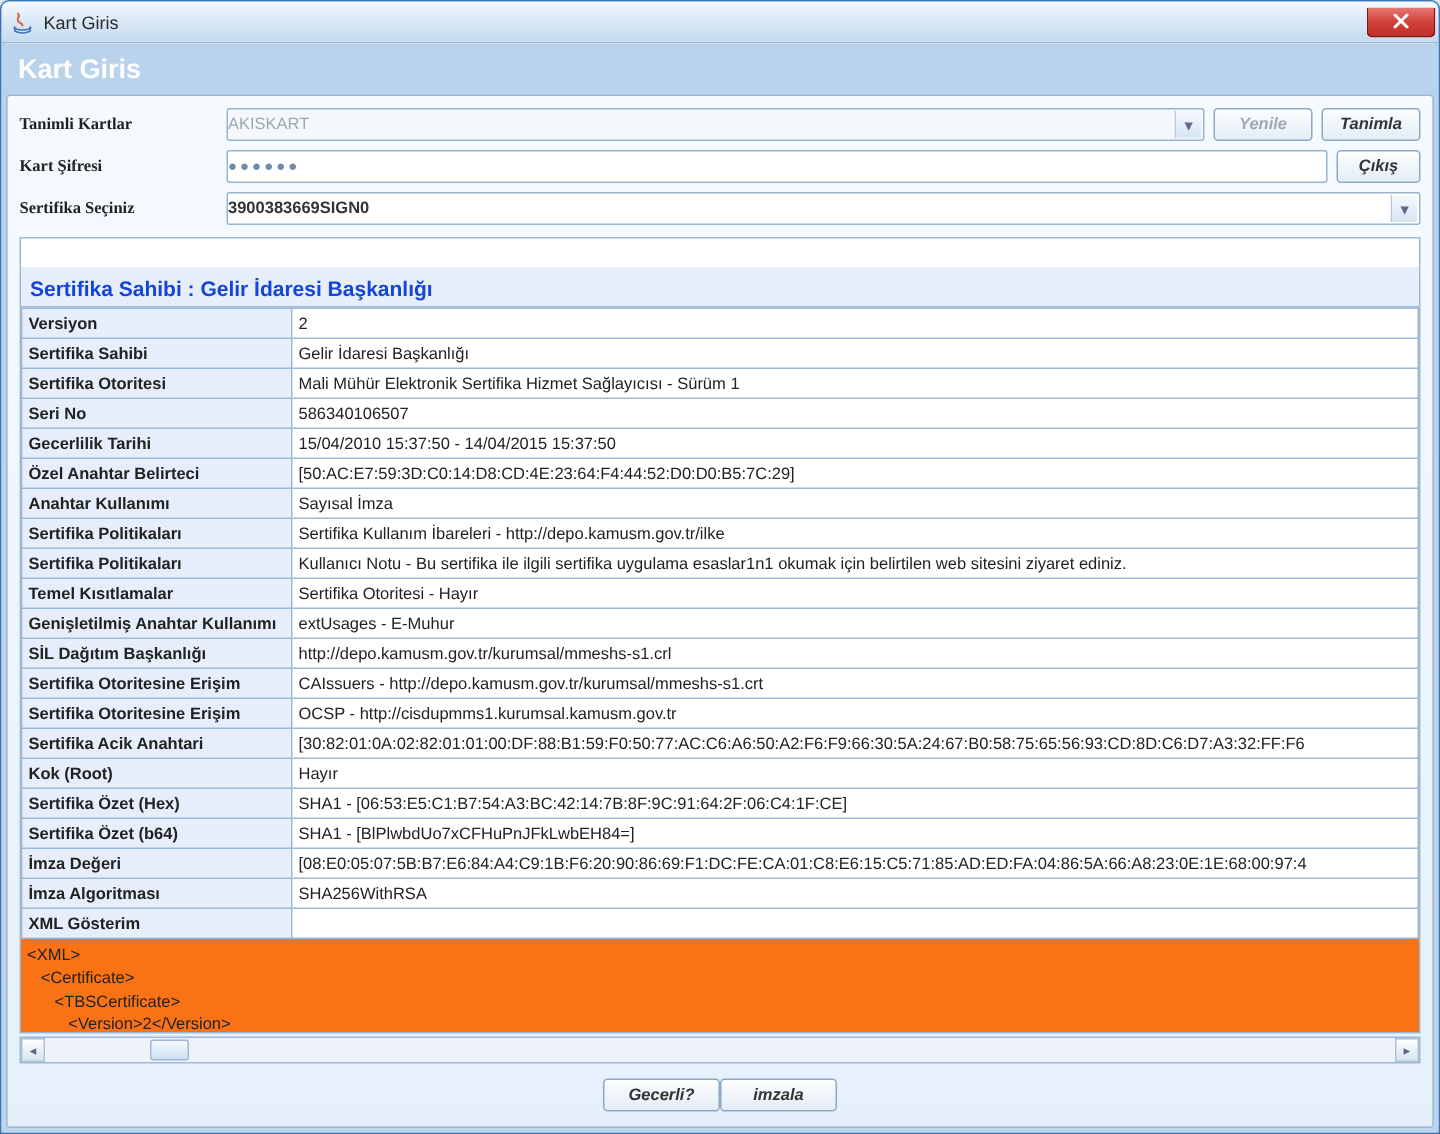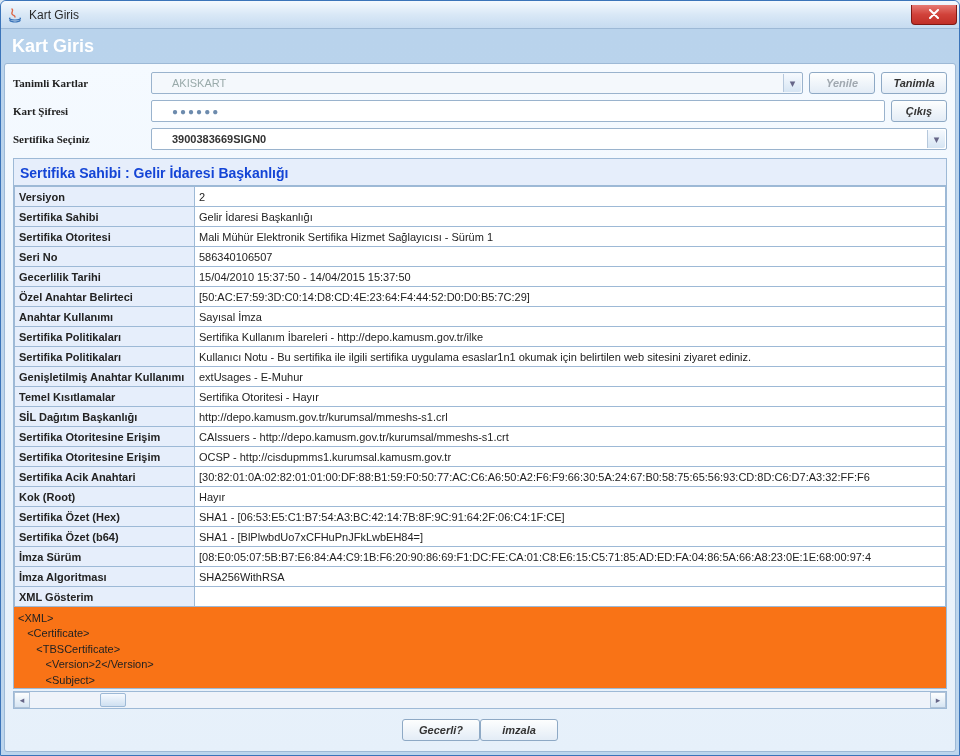--- a/index.html
+++ b/index.html
@@ -100,21 +100,21 @@
     font-family: Liberation Serif, serif;
   }
   .combo, .text-input {
     flex: 1;
     height: 22px;
     border: 1px solid #9ab3cd;
     background: #fff;
     border-radius: 2px;
     display: flex;
     align-items: center;
-    padding: 0 20px;
+    padding: 0 0;
     font-size: 11px;
     color: #333;
     position: relative;
   }
   .combo.disabled { background: #f4f8fc; color: #9aa; }
   .combo-arrow {
     position: absolute;
     right: 1px; top: 1px; bottom: 1px;
     width: 18px;
     background: linear-gradient(#f5f9fe,#d6e5f3);
@@ -147,20 +147,21 @@
     border: 1px solid #9db9d6;
     background: #fff;
     display:flex;
     flex-direction:column;
     overflow:hidden;
   }
   .details-scroll {
     flex:1;
     overflow-y: scroll;
     overflow-x: hidden;
+    margin-top: 19px;
   }
   .cert-owner-header {
     font-size: 14px;
     font-weight: bold;
     color: #1445d6;
     padding: 6px 6px 4px;
     border-bottom: 1px solid #9db9d6;
     background: #e6eefb;
   }
   table.details {
@@ -325,28 +326,28 @@
                 </tr>
                 <tr>
                   <td class="label">Sertifika Politikaları</td>
                   <td class="value">Sertifika Kullanım İbareleri - http://depo.kamusm.gov.tr/ilke</td>
                 </tr>
                 <tr>
                   <td class="label">Sertifika Politikaları</td>
                   <td class="value">Kullanıcı Notu - Bu sertifika ile ilgili sertifika uygulama esaslar1n1 okumak için belirtilen web sitesini ziyaret ediniz.</td>
                 </tr>
                 <tr>
+                  <td class="label">Temel Kısıtlamalar</td>
+                  <td class="value">Sertifika Otoritesi - Hayır</td>
+                </tr>
+                <tr>
                   <td class="label">Genişletilmiş Anahtar Kullanımı</td>
                   <td class="value">extUsages - E-Muhur</td>
                 </tr>
                 <tr>
-                  <td class="label">Temel Kısıtlamalar</td>
-                  <td class="value">Sertifika Otoritesi - Hayır</td>
-                </tr>
-                <tr>
                   <td class="label">SİL Dağıtım Başkanlığı</td>
                   <td class="value"> http://depo.kamusm.gov.tr/kurumsal/mmeshs-s1.crl</td>
                 </tr>
                 <tr>
                   <td class="label">Sertifika Otoritesine Erişim</td>
                   <td class="value">CAIssuers - http://depo.kamusm.gov.tr/kurumsal/mmeshs-s1.crt</td>
                 </tr>
                 <tr>
                   <td class="label">Sertifika Otoritesine Erişim</td>
                   <td class="value">OCSP - http://cisdupmms1.kurumsal.kamusm.gov.tr</td>
@@ -361,21 +362,21 @@
                 </tr>
                 <tr>
                   <td class="label">Sertifika Özet (Hex)</td>
                   <td class="value">SHA1 - [06:53:E5:C1:B7:54:A3:BC:42:14:7B:8F:9C:91:64:2F:06:C4:1F:CE]</td>
                 </tr>
                 <tr>
                   <td class="label">Sertifika Özet (b64)</td>
                   <td class="value">SHA1 - [BlPlwbdUo7xCFHuPnJFkLwbEH84=]</td>
                 </tr>
                 <tr>
-                  <td class="label">İmza Sürüm</td>
+                  <td class="label">İmza Değeri</td>
                   <td class="value">[08:E0:05:07:5B:B7:E6:84:A4:C9:1B:F6:20:90:86:69:F1:DC:FE:CA:01:C8:E6:15:C5:71:85:AD:ED:FA:04:86:5A:66:A8:23:0E:1E:68:00:97:4</td>
                 </tr>
                 <tr>
                   <td class="label">İmza Algoritması</td>
                   <td class="value">SHA256WithRSA</td>
                 </tr>
                 <tr>
                   <td class="label">XML Gösterim</td>
                   <td class="value"></td>
                 </tr>

